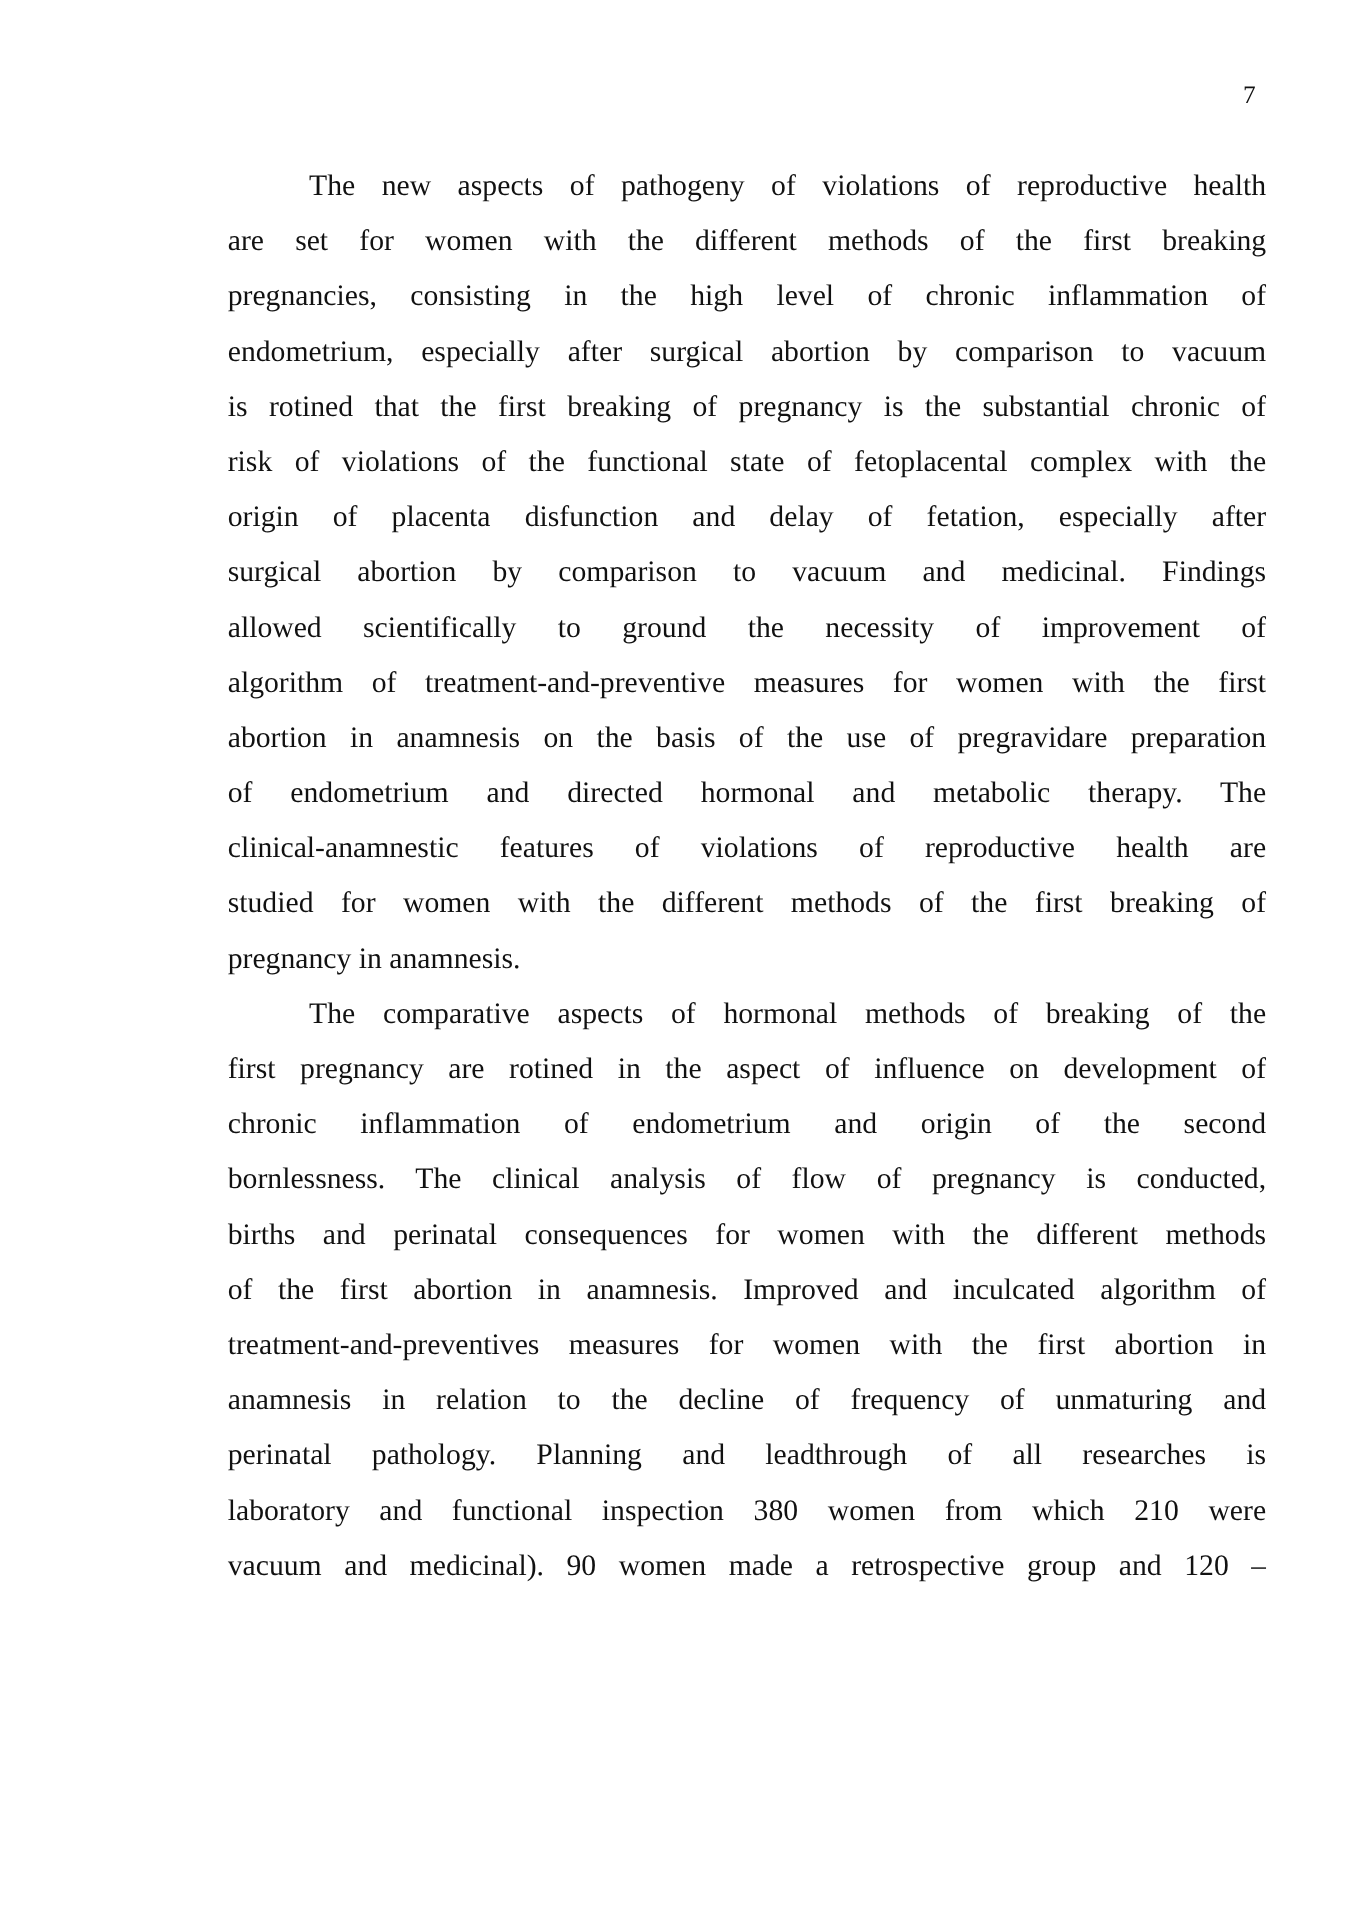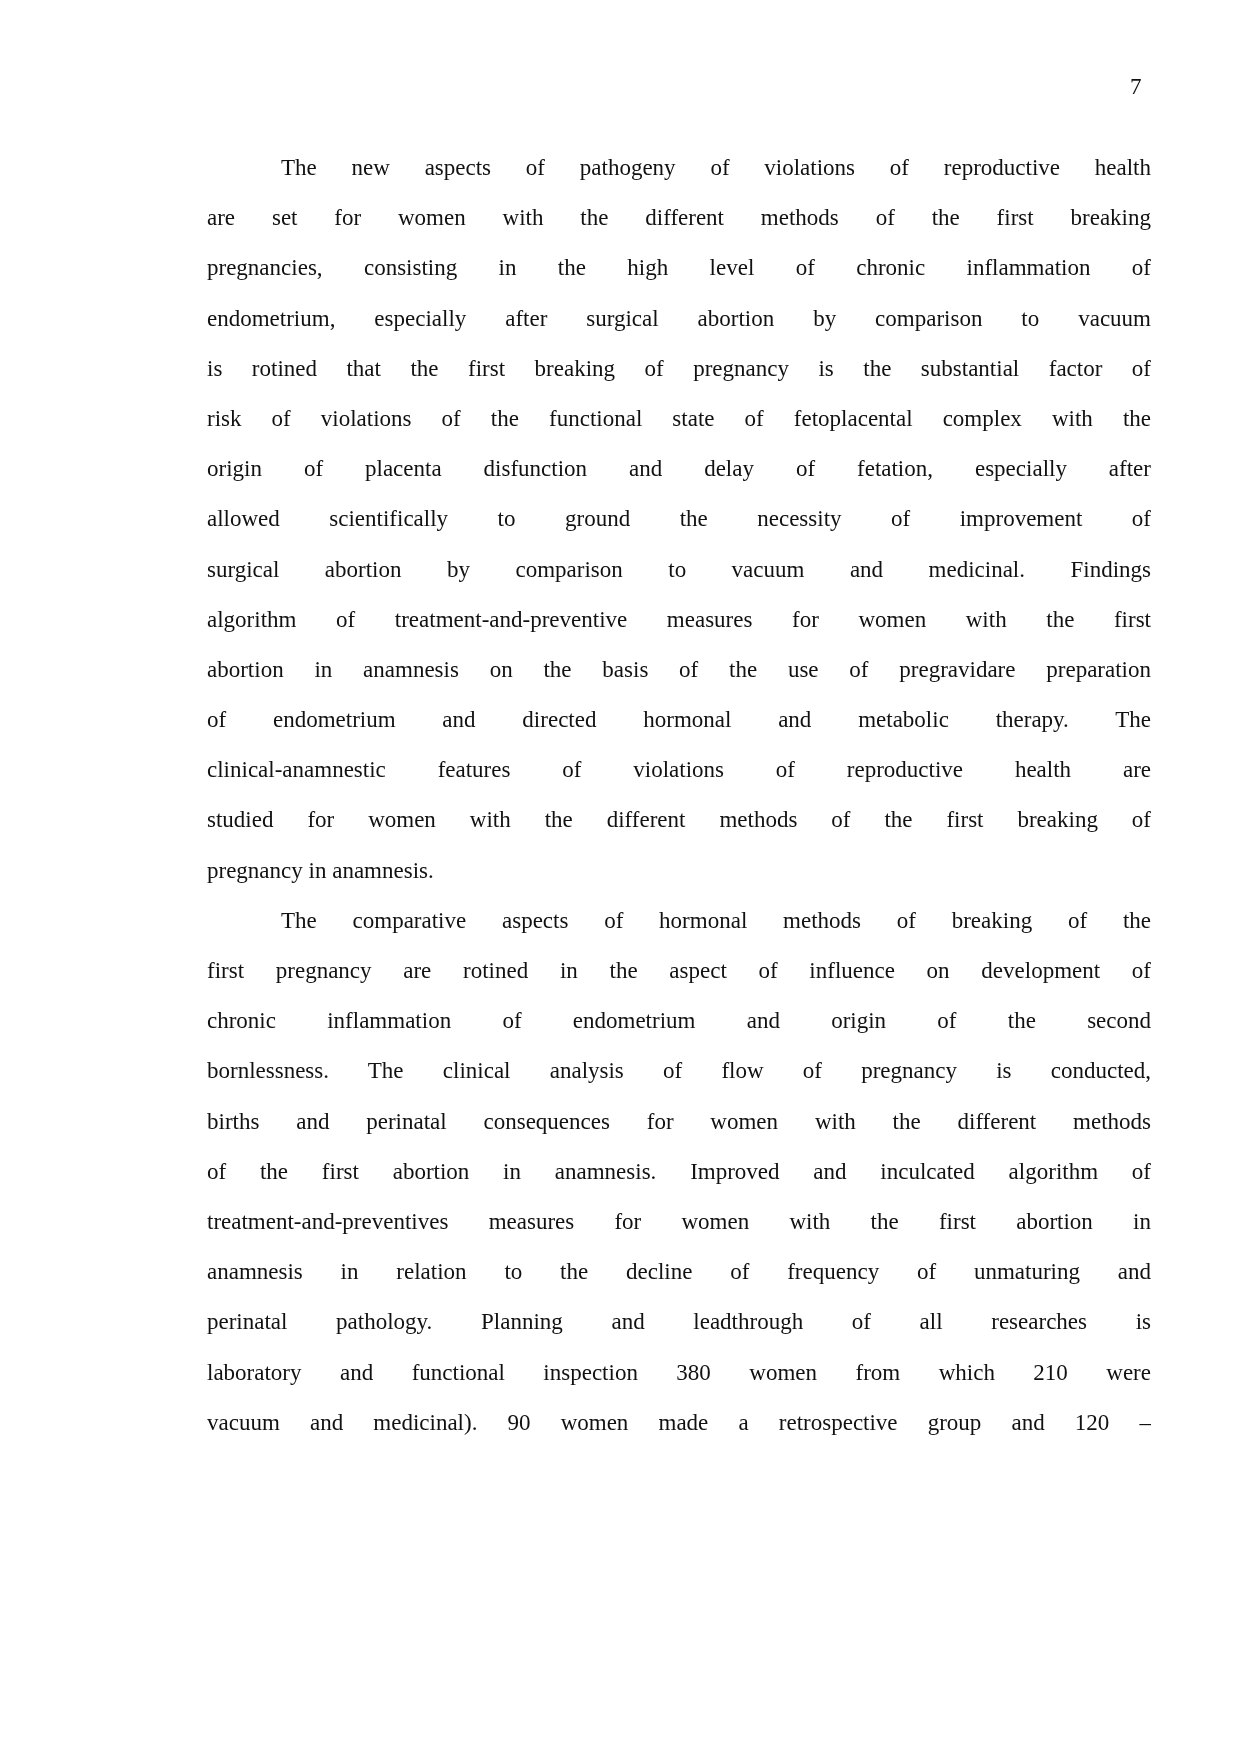--- a/index.html
+++ b/index.html
@@ -5,46 +5,46 @@
   html, body { margin: 0; padding: 0; background: #ffffff; }
   body { width: 1241px; height: 1755px; position: relative; overflow: hidden; }
   .page { position: absolute; left: 0; top: 0; width: 1241px; height: 1755px; background: #fff; }
   .page-number {
     position: absolute; left: 1130px; top: 74px; width: 30px;
     font-family: "Liberation Serif", serif; font-size: 23px; color: #111;
     text-align: left;
   }
   .body-text {
     position: absolute; left: 207px; top: 143px; width: 944px;
-    font-family: "Liberation Serif", serif; font-size: 23px; color: #111;
+    font-family: "Liberation Serif", serif; font-size: 27px; color: #111;
   }
   .line {
     height: 50.2px; line-height: 50.2px; white-space: nowrap;
     text-align: justify; text-align-last: justify; overflow: hidden;
   }
   .line.indent { padding-left: 74px; }
   .line.last { text-align-last: left; }
 </style>
 </head>
 <body>
 
 <div class="page">
   <div class="page-number">7</div>
 
   <div class="body-text">
     <div class="paragraph">
       <div class="line indent">The new aspects of pathogeny of violations of reproductive health</div>
       <div class="line">are set for women with the different methods of the first breaking</div>
       <div class="line">pregnancies, consisting in the high level of chronic inflammation of</div>
       <div class="line">endometrium, especially after surgical abortion by comparison to vacuum</div>
-      <div class="line">is rotined that the first breaking of pregnancy is the substantial factor of</div>
+      <div class="line">is rotined that the first breaking of pregnancy is the substantial chronic of</div>
       <div class="line">risk of violations of the functional state of fetoplacental complex with the</div>
       <div class="line">origin of placenta disfunction and delay of fetation, especially after</div>
+      <div class="line">surgical abortion by comparison to vacuum and medicinal. Findings</div>
       <div class="line">allowed scientifically to ground the necessity of improvement of</div>
-      <div class="line">surgical abortion by comparison to vacuum and medicinal. Findings</div>
       <div class="line">algorithm of treatment-and-preventive measures for women with the first</div>
       <div class="line">abortion in anamnesis on the basis of the use of pregravidare preparation</div>
       <div class="line">of endometrium and directed hormonal and metabolic therapy. The</div>
       <div class="line">clinical-anamnestic features of violations of reproductive health are</div>
       <div class="line">studied for women with the different methods of the first breaking of</div>
       <div class="line last">pregnancy in anamnesis.</div>
     </div>
     <div class="paragraph">
       <div class="line indent">The comparative aspects of hormonal methods of breaking of the</div>
       <div class="line">first pregnancy are rotined in the aspect of influence on development of</div>

